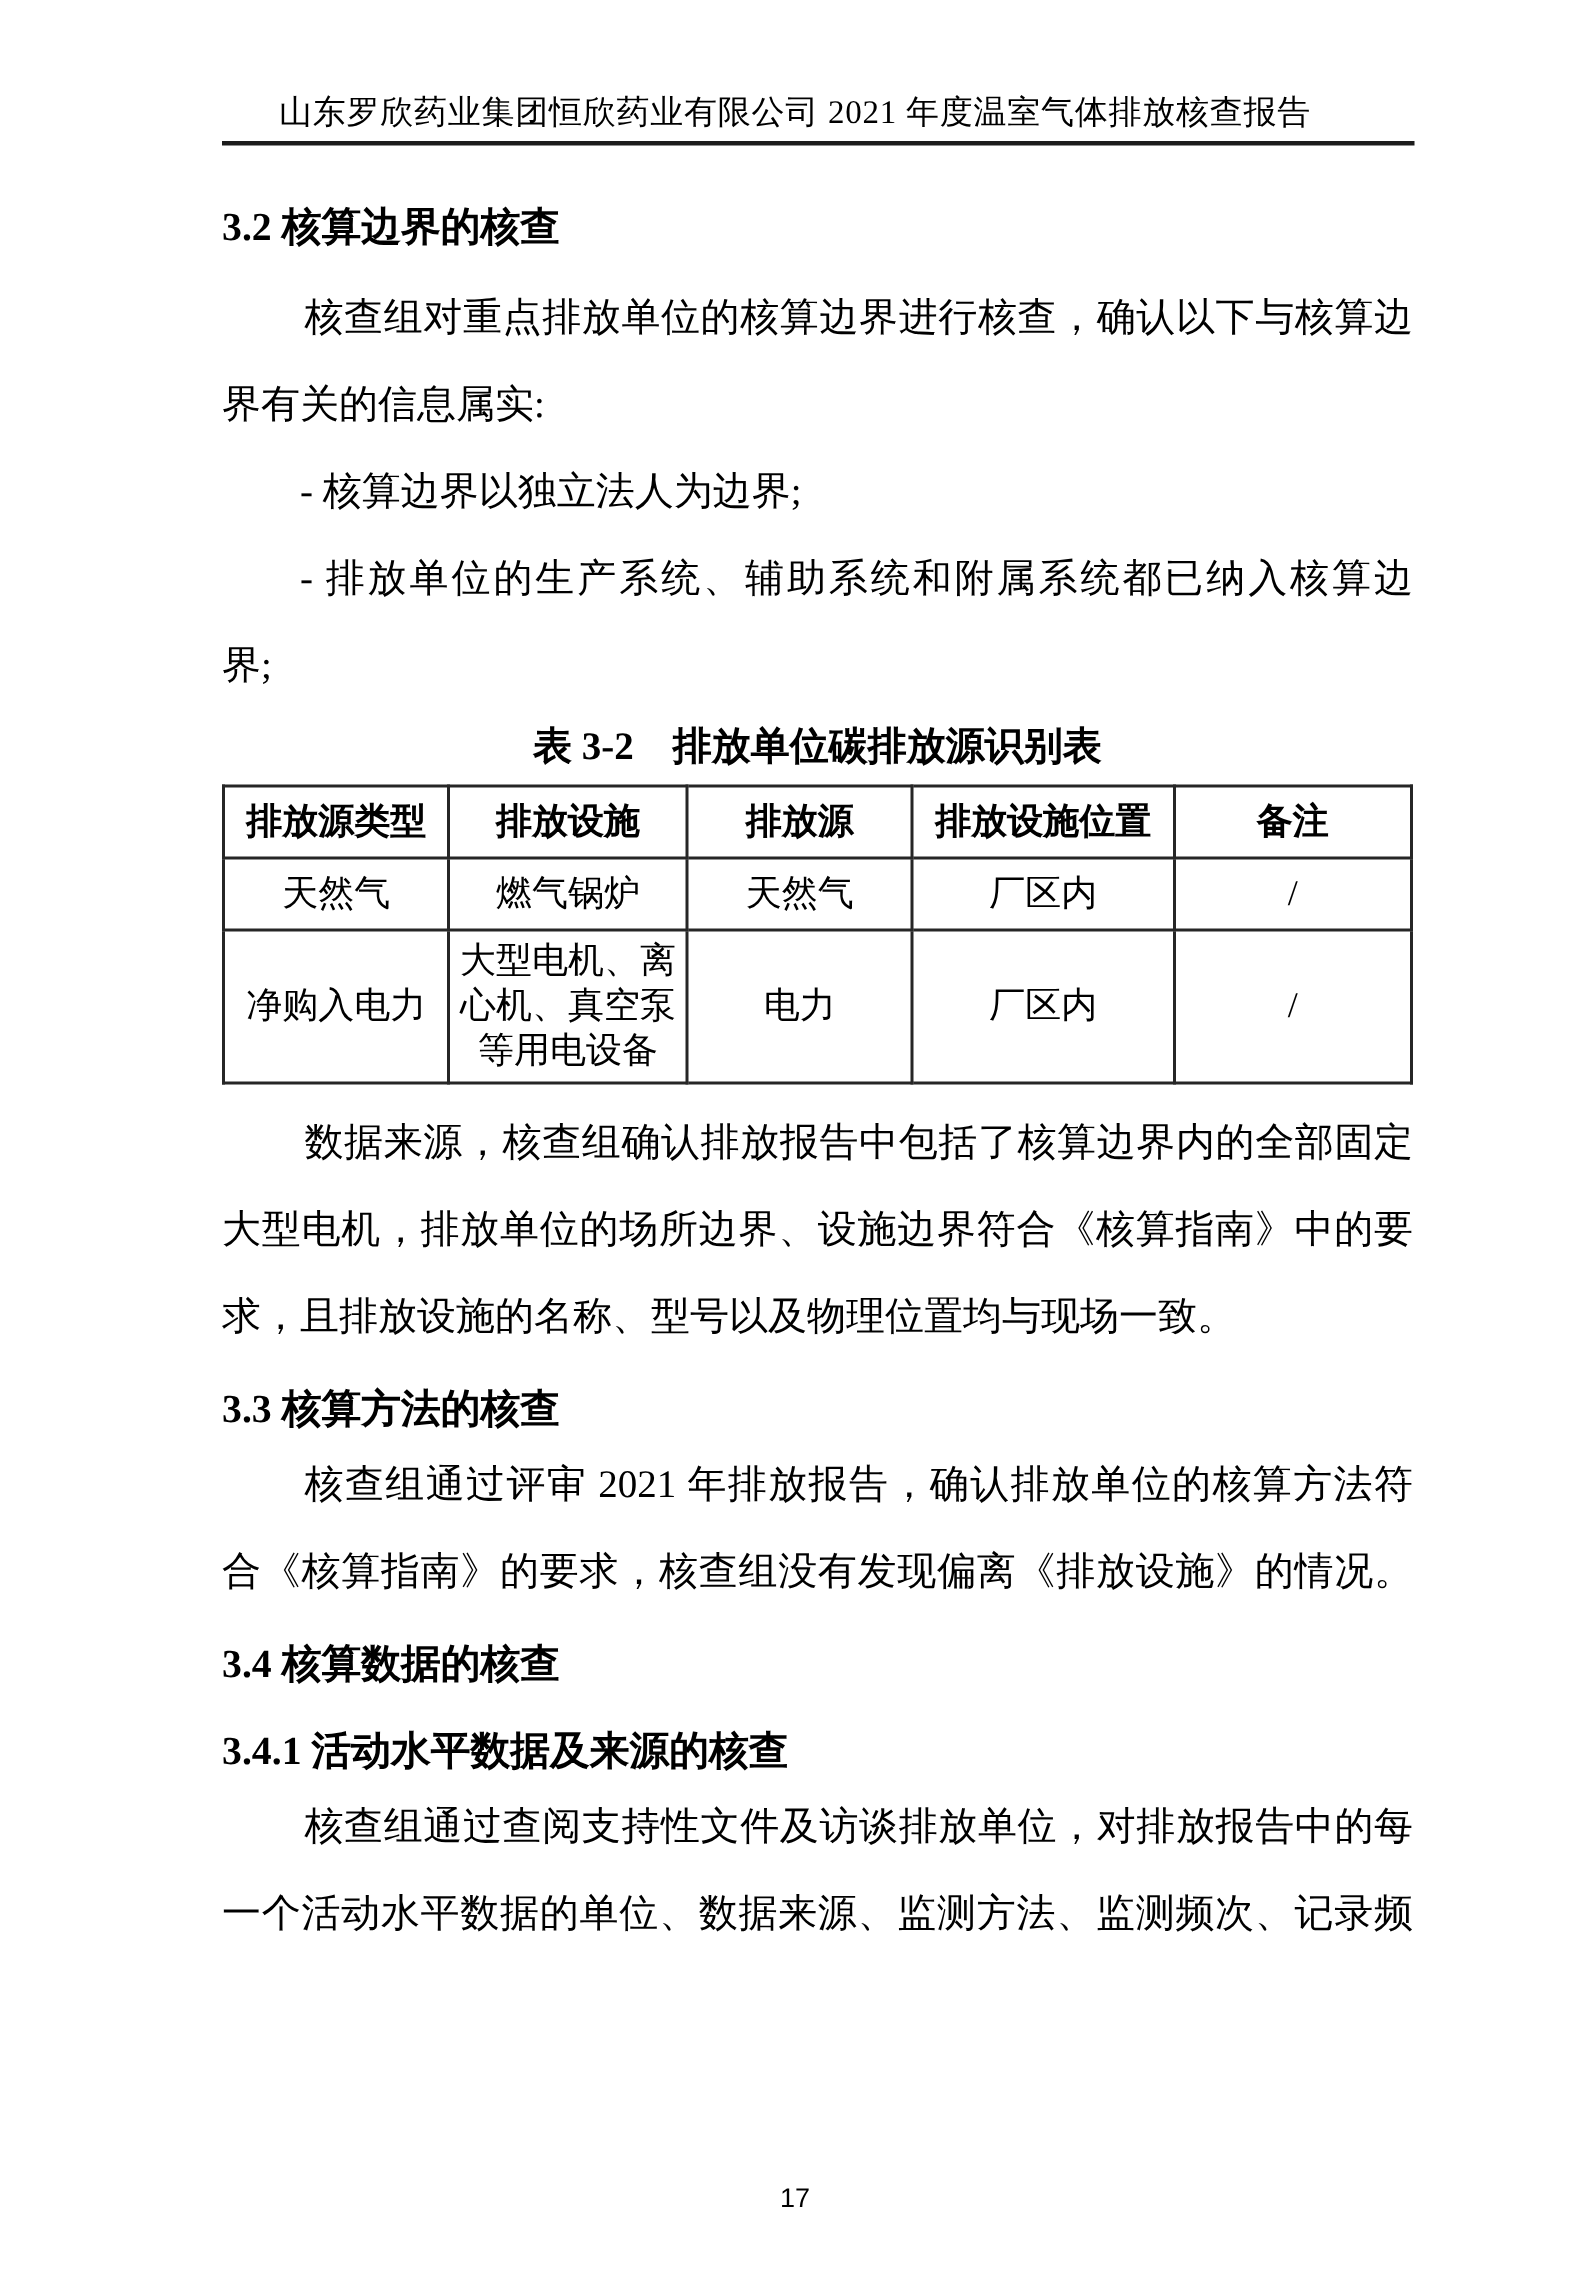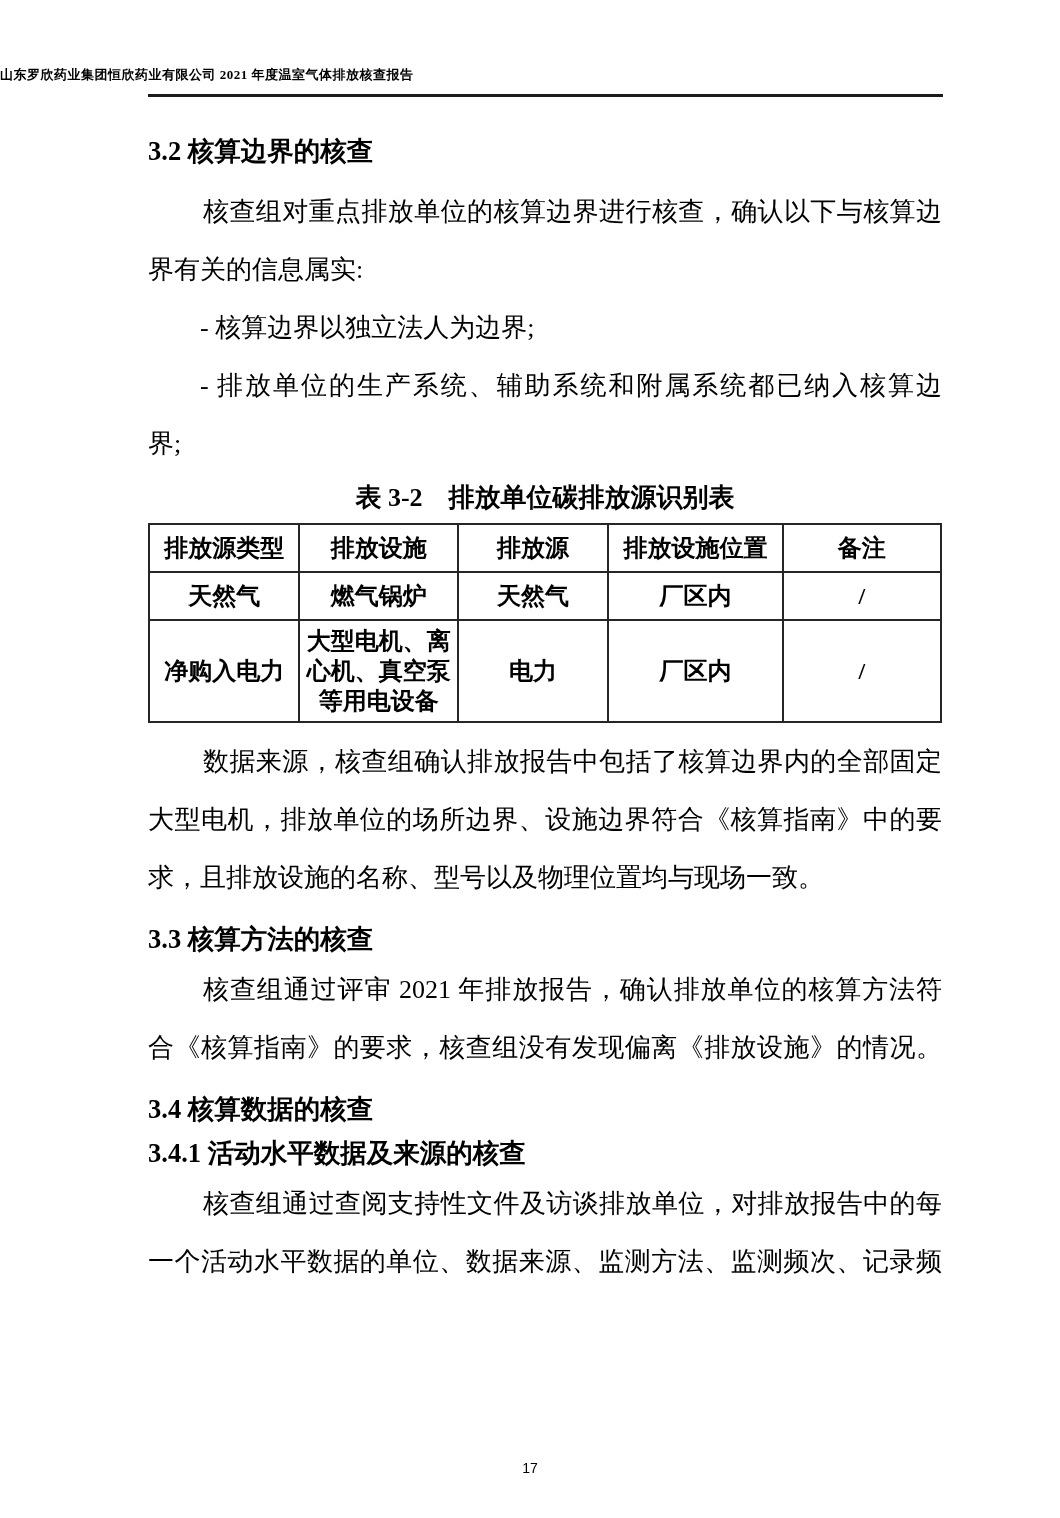--- a/index.html
+++ b/index.html
@@ -15,23 +15,23 @@
     color: #000000;
     font-family: "Liberation Serif", "DejaVu Serif", serif;
     overflow: hidden;
     box-sizing: border-box;
   }
   
   .doc-header {
     padding-top: 62px;
   }
   .doc-header-title {
-    text-align: left;
-    font-size: 13px;
-    font-weight: bold;
+    text-align: center;
+    font-size: 22px;
+    font-weight: normal;
     line-height: 26px;
     letter-spacing: 0.5px;
   }
   .doc-header-rule {
     margin: 6px 117px 0 148px;
     border-bottom: 3px solid #1c1c1c;
     height: 0;
   }
   
   .content {
@@ -40,21 +40,21 @@
   }
   .sec-heading {
     font-size: 26.5px;
     font-weight: bold;
     line-height: 44px;
     margin: 0;
   }
   .h-32 { margin-top: 32px; }
   .h-33 { margin-top: 10px; }
   .h-34 { margin-top: 10px; }
-  .h-341 { }
+  .h-341 { margin-top: 14px; }
   .line {
     font-size: 26px;
     line-height: 58px;
     min-height: 58px;
   }
   .first { margin-top: 10px; }
   .indent { text-indent: 55px; }
   .bullet { padding-left: 52px; }
   .jl {
     text-align: justify;
@@ -81,33 +81,33 @@
     vertical-align: middle;
     font-size: 24px;
     line-height: 30px;
   }
   table.src-table th {
     font-weight: bold;
     padding: 8px 4px;
   }
   table.src-table td {
     padding: 8px 4px;
-    font-weight: bold;
+    font-weight: normal;
   }
   table.src-table tr.row-2 td {
     padding: 5px 0;
   }
   
   .page-footer {
     position: absolute;
     left: 0;
     right: 0;
     bottom: 42px;
     text-align: center;
-    font-size: 14px;
+    font-size: 18px;
     font-family: "Liberation Sans", "DejaVu Sans", sans-serif;
   }
 </style>
 </head>
 <body>
 
 <div class="page">
 
   <div class="doc-header">
     <div class="doc-header-title">山东罗欣药业集团恒欣药业有限公司 2021 年度温室气体排放核查报告</div>

